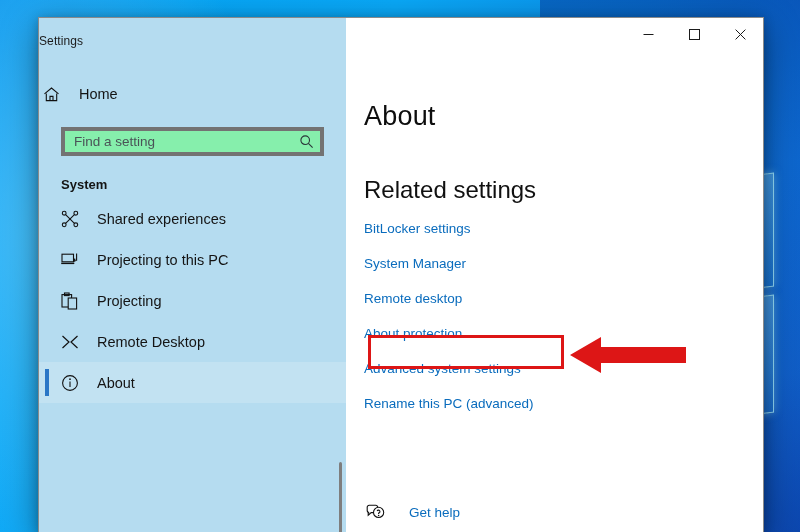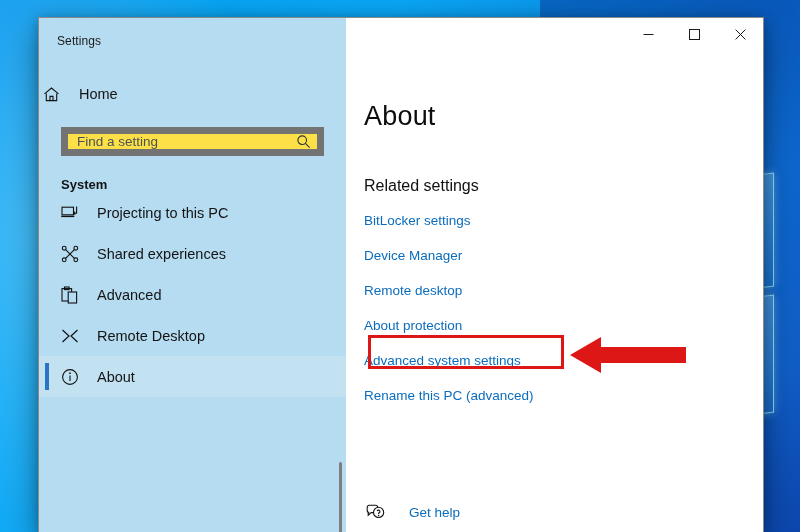--- a/index.html
+++ b/index.html
@@ -75,21 +75,20 @@
     display: flex;
     align-items: flex-start;
     justify-content: space-between;
     position: relative;
     z-index: 5;
   }
   #titlebar-left {
     display: flex;
     align-items: center;
     height: 46px;
-    padding-left: 18px;
     background: #b5dcf0;
     width: 307px;
     box-sizing: border-box;
   }
   #app-title {
     font-size: 12px;
     color: #1b1b1b;
     letter-spacing: .1px;
   }
   #window-controls {
@@ -146,22 +145,22 @@
     margin-left: 14px;
     white-space: nowrap;
   }
   #search-wrap {
     margin: 13px 22px 0 22px;
   }
   #search-box {
     display: flex;
     align-items: center;
     height: 29px;
-    background: #fde047;
-    border: 7px solid #737373;
+    background: #86efac;
+    border: 4px solid #737373;
     box-sizing: border-box;
     padding: 0 6px 0 9px;
   }
   #search-input {
     flex: 1 1 auto;
     border: none;
     outline: none;
     background: transparent;
     font-family: "Liberation Sans", sans-serif;
     font-size: 13.5px;
@@ -171,20 +170,21 @@
   }
   #search-input::placeholder { color: #4a5357; opacity: 1; }
   #search-icon { flex: 0 0 auto; display: flex; color: #2a3438; }
 
   #group-label {
     font-size: 13px;
     font-weight: bold;
     color: #141414;
     padding: 0 0 0 22px;
     margin-top: 21px;
+    margin-bottom: 6px;
   }
 
   .nav-item {
     display: flex;
     align-items: center;
     height: 41px;
     padding-left: 22px;
     position: relative;
     cursor: default;
   }
@@ -219,21 +219,21 @@
   }
   #page-title {
     font-size: 27px;
     font-weight: normal;
     color: #0d0d0d;
     margin: 0 0 0 0;
     line-height: 1;
     letter-spacing: .2px;
   }
   #related-heading {
-    font-size: 16px;
+    font-size: 24px;
     font-weight: normal;
     color: #101010;
     margin: 48px 12px 0 0;
     line-height: 1;
   }
   #related-links {
     margin-top: 19px;
   }
   .rel-link {
     display: block;
@@ -360,53 +360,53 @@
                 <line x1="9.4" y1="9.4" x2="13.6" y2="13.6" stroke="#2a3438" stroke-width="1.1"></line>
               </svg>
             </span>
           </div>
         </div>
 
         <div id="group-label">System</div>
 
         <div class="nav-item">
           <span class="nav-icon">
-            <svg width="19" height="17" viewBox="0 0 19 17">
-              <rect x="1" y="3.2" width="11.5" height="7.6" fill="none" stroke="#111" stroke-width="1.1"></rect>
-              <line x1="0.2" y1="12.4" x2="13.3" y2="12.4" stroke="#111" stroke-width="1.4"></line>
-              <path d="M15.6 2.4 V9.2 H13.0" fill="none" stroke="#111" stroke-width="1.1"></path>
-              <path d="M14.1 7.6 L13.0 9.2 L14.1 10.8" fill="none" stroke="#111" stroke-width="1.1"></path>
-            </svg>
-          </span>
-          <span class="nav-label">Projecting to this PC</span>
-        </div>
-
-        <div class="nav-item">
-          <span class="nav-icon">
             <svg width="18" height="18" viewBox="0 0 18 18">
               <circle cx="3.2" cy="3.2" r="1.9" fill="none" stroke="#111" stroke-width="1.1"></circle>
               <circle cx="14.8" cy="3.2" r="1.9" fill="none" stroke="#111" stroke-width="1.1"></circle>
               <circle cx="3.2" cy="14.8" r="1.9" fill="none" stroke="#111" stroke-width="1.1"></circle>
               <circle cx="14.8" cy="14.8" r="1.9" fill="none" stroke="#111" stroke-width="1.1"></circle>
               <line x1="4.6" y1="4.6" x2="13.4" y2="13.4" stroke="#111" stroke-width="1.1"></line>
               <line x1="13.4" y1="4.6" x2="4.6" y2="13.4" stroke="#111" stroke-width="1.1"></line>
             </svg>
           </span>
           <span class="nav-label">Shared experiences</span>
         </div>
 
         <div class="nav-item">
           <span class="nav-icon">
+            <svg width="19" height="17" viewBox="0 0 19 17">
+              <rect x="1" y="3.2" width="11.5" height="7.6" fill="none" stroke="#111" stroke-width="1.1"></rect>
+              <line x1="0.2" y1="12.4" x2="13.3" y2="12.4" stroke="#111" stroke-width="1.4"></line>
+              <path d="M15.6 2.4 V9.2 H13.0" fill="none" stroke="#111" stroke-width="1.1"></path>
+              <path d="M14.1 7.6 L13.0 9.2 L14.1 10.8" fill="none" stroke="#111" stroke-width="1.1"></path>
+            </svg>
+          </span>
+          <span class="nav-label">Projecting to this PC</span>
+        </div>
+
+        <div class="nav-item">
+          <span class="nav-icon">
             <svg width="17" height="18" viewBox="0 0 17 18">
               <rect x="1" y="2.6" width="9.6" height="12.4" fill="none" stroke="#111" stroke-width="1.1"></rect>
               <rect x="3.5" y="1" width="4.6" height="2.6" fill="none" stroke="#111" stroke-width="1.1"></rect>
               <rect x="7.2" y="6" width="8.4" height="11" fill="#b5dcf0" stroke="#111" stroke-width="1.1"></rect>
             </svg>
           </span>
-          <span class="nav-label">Advanced</span>
+          <span class="nav-label">Projecting</span>
         </div>
 
         <div class="nav-item">
           <span class="nav-icon">
             <svg width="18" height="16" viewBox="0 0 18 16">
               <path d="M1.5 2 L8 8 L1.5 14" fill="none" stroke="#111" stroke-width="1.2"></path>
               <path d="M16.5 2 L10 8 L16.5 14" fill="none" stroke="#111" stroke-width="1.2"></path>
             </svg>
           </span>
           <span class="nav-label">Remote Desktop</span>
@@ -426,21 +426,21 @@
         <div id="sidebar-scrollbar"></div>
       </div>
 
       <div id="content">
         <h1 id="page-title">About</h1>
 
         <h2 id="related-heading">Related settings</h2>
 
         <div id="related-links">
           <a class="rel-link" href="#">BitLocker settings</a>
-          <a class="rel-link" href="#">Device Manager</a>
+          <a class="rel-link" href="#">System Manager</a>
           <a class="rel-link" href="#">Remote desktop</a>
           <a class="rel-link" href="#">About protection</a>
           <a class="rel-link boxed" href="#">Advanced system settings</a>
           <a class="rel-link" href="#">Rename this PC (advanced)</a>
         </div>
 
         <div id="help-links">
           <div class="help-row">
             <span class="help-icon">
               <svg width="19" height="17" viewBox="0 0 19 17">

